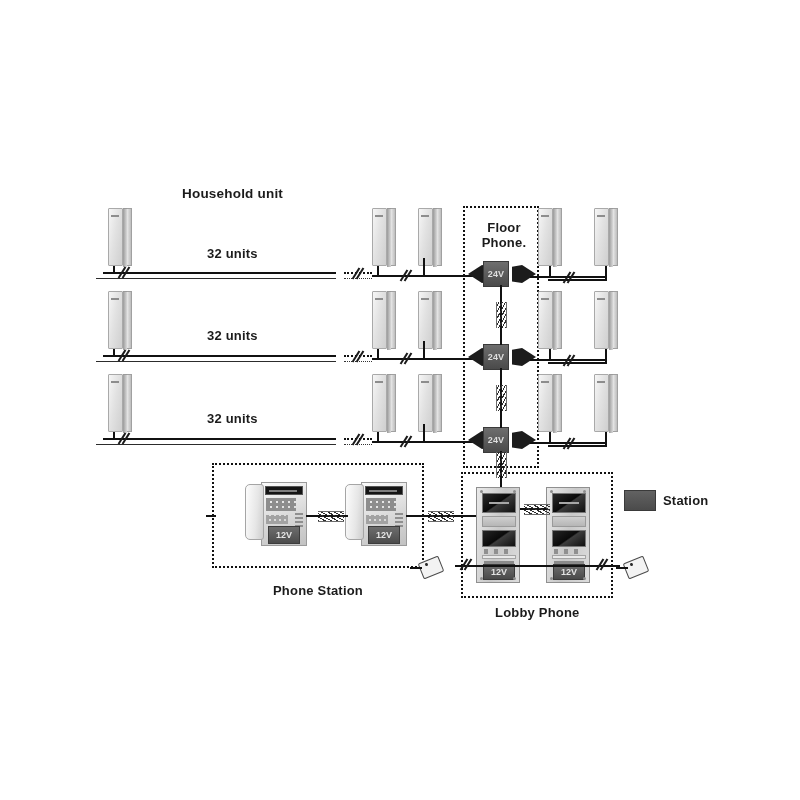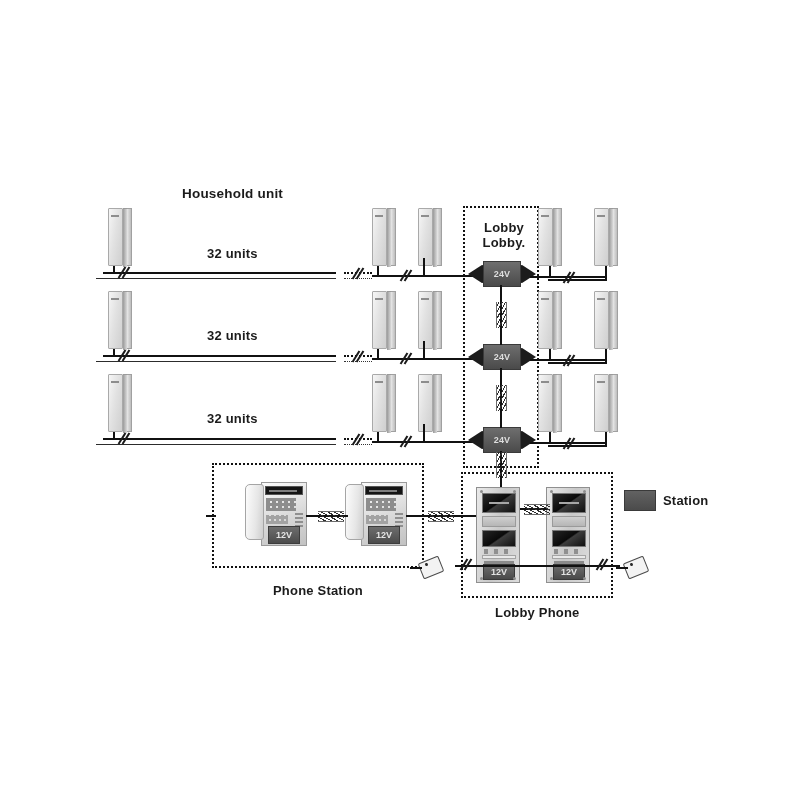--- a/index.html
+++ b/index.html
@@ -181,21 +181,21 @@
     left: 0;
     clip-path: polygon(0% 50%, 58% 0%, 100% 10%, 100% 92%, 58% 100%);
   }
   .distr .wingR {
     right: 0;
     clip-path: polygon(100% 50%, 42% 0%, 0% 10%, 0% 92%, 42% 100%);
   }
   .distr .blk {
     position: absolute;
     left: 15px; top: 0;
-    width: 38px; height: 26px;
+    width: 26px; height: 26px;
     background: linear-gradient(180deg,#6e6e6e,#4a4a4a);
     border: 1px solid #3a3a3a;
     box-sizing: border-box;
     display: flex;
     align-items: center;
     justify-content: center;
     color: #dedede;
     font-size: 9px;
     font-weight: bold;
     letter-spacing: .2px;
@@ -394,22 +394,22 @@
 </style>
 </head>
 <body>
 
 <div id="stage">
 
   <div class="lbl lbl-section" style="left:182px; top:186px;">Household unit</div>
 
 
   <div class="lbl lbl-floor" style="left:481px; top:220px; width:46px;">
-    <span>Lobby</span><br>
-    <span>Lobby.</span>
+    <span>Floor</span><br>
+    <span>Phone.</span>
   </div>
 
   <div class="lbl lbl-units" style="left:207px; top:246px;">32 units</div>
   <div class="lbl lbl-units" style="left:207px; top:328px;">32 units</div>
   <div class="lbl lbl-units" style="left:207px; top:411px;">32 units</div>
 
   <div class="lbl lbl-caption" style="left:273px; top:583px;">Phone Station</div>
 
   <div class="lbl lbl-caption" style="left:495px; top:605px;">Lobby Phone</div>
 

